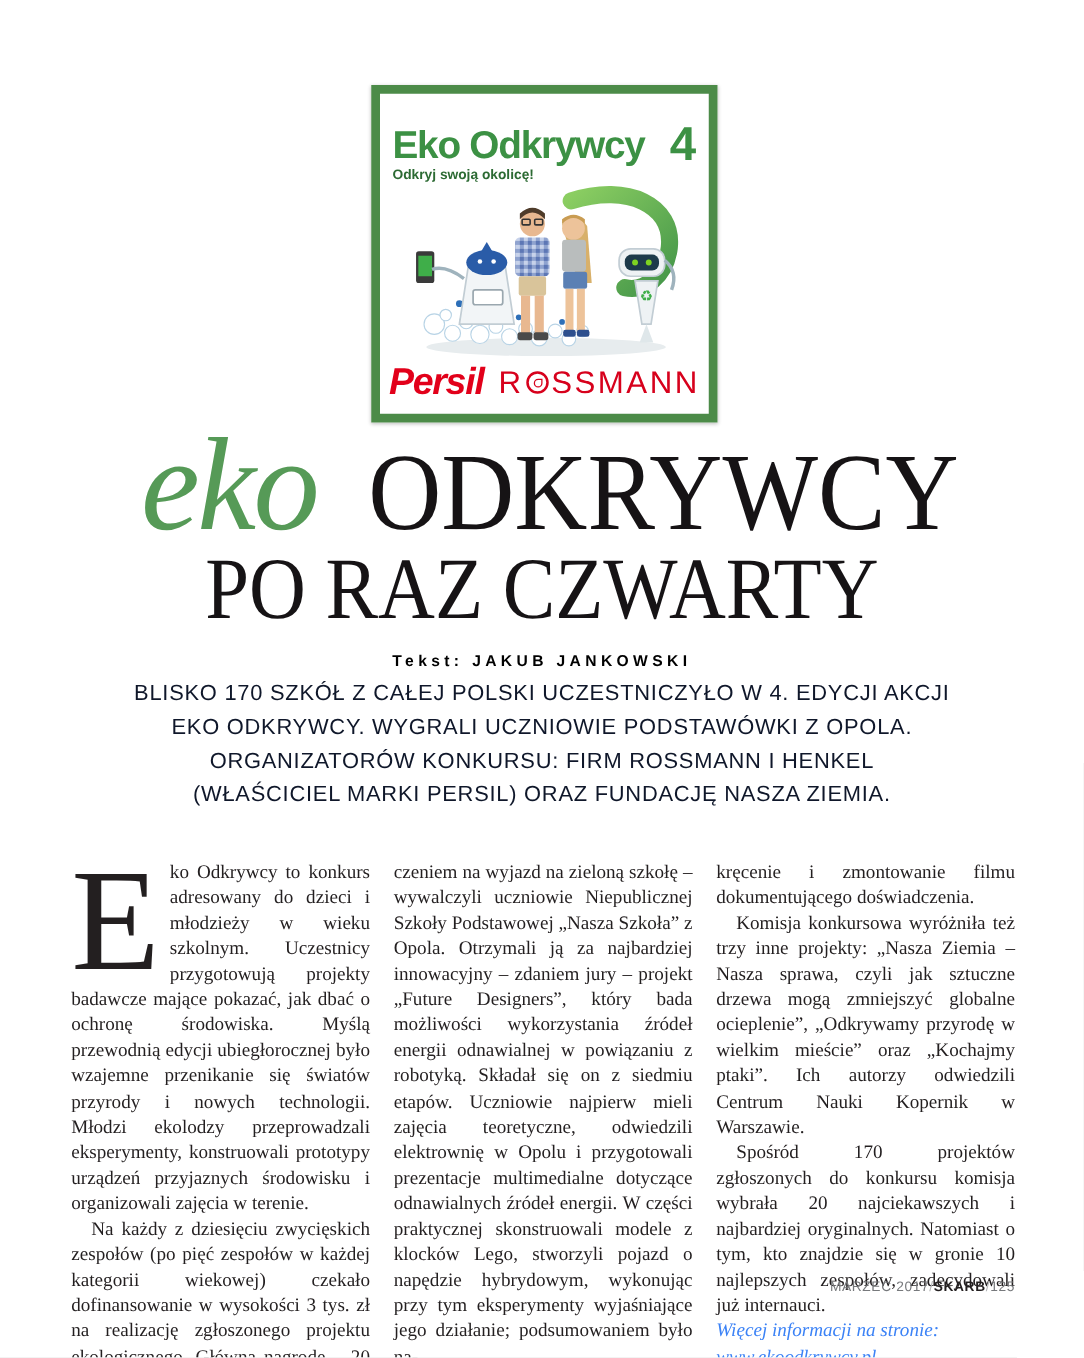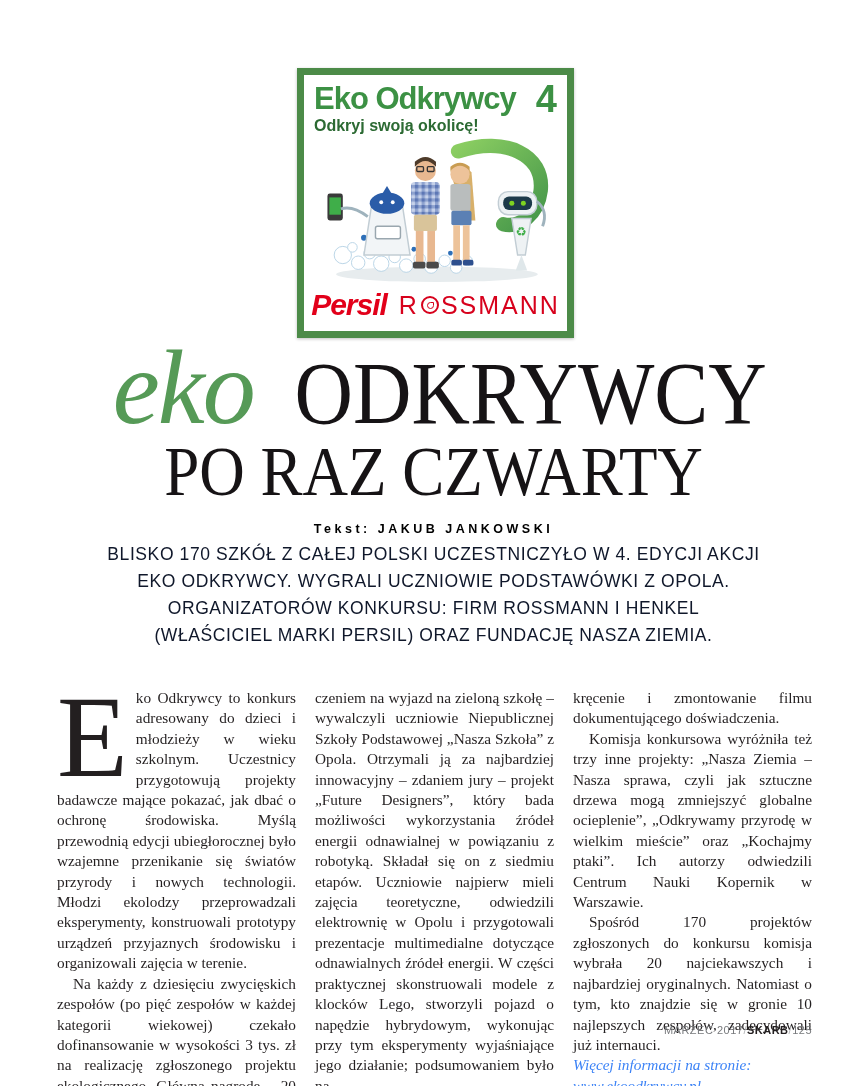--- a/index.html
+++ b/index.html
@@ -8,27 +8,27 @@
     position:relative; width:867px; height:1086px;
     margin:0 auto; background:#ffffff; overflow:hidden;
     font-family:"Liberation Serif", serif; color:#231f20;
   }
 
   
   .promo {
     position:absolute; left:297px; top:68px; width:277px; height:270px;
     border:7px solid #4c8b48; background:#fff;
     box-shadow:0 1px 3px rgba(0,0,0,.25);
-    padding:8px 10px 6px; display:flex; flex-direction:column;
+    padding:25px 10px 6px; display:flex; flex-direction:column;
     font-family:"Liberation Sans", sans-serif;
   }
   .promo-logo-row { display:flex; align-items:flex-start; justify-content:space-between; }
   .promo-logo { font-weight:bold; font-size:31px; letter-spacing:-1px; color:#3c9144; line-height:1; }
   .promo-num  { font-weight:bold; font-size:38px; color:#3c9144; line-height:.85; }
-  .promo-tagline { font-weight:bold; font-size:16px; color:#2c6a33; margin-top:2px; }
+  .promo-tagline { font-weight:bold; font-size:11px; color:#2c6a33; margin-top:2px; }
   .promo-scene { flex:1 1 auto; width:100%; margin-top:2px; }
   .promo-logos { display:flex; align-items:center; justify-content:center; gap:12px; height:40px; }
   .persil {
     font-family:"Liberation Sans", sans-serif; font-style:italic; font-weight:bold;
     font-size:30px; color:#e2001a; letter-spacing:-1px;
   }
   .rossmann {
     display:flex; align-items:center; color:#d7011c;
     font-family:"Liberation Sans", sans-serif; font-size:25px; letter-spacing:2px;
   }

